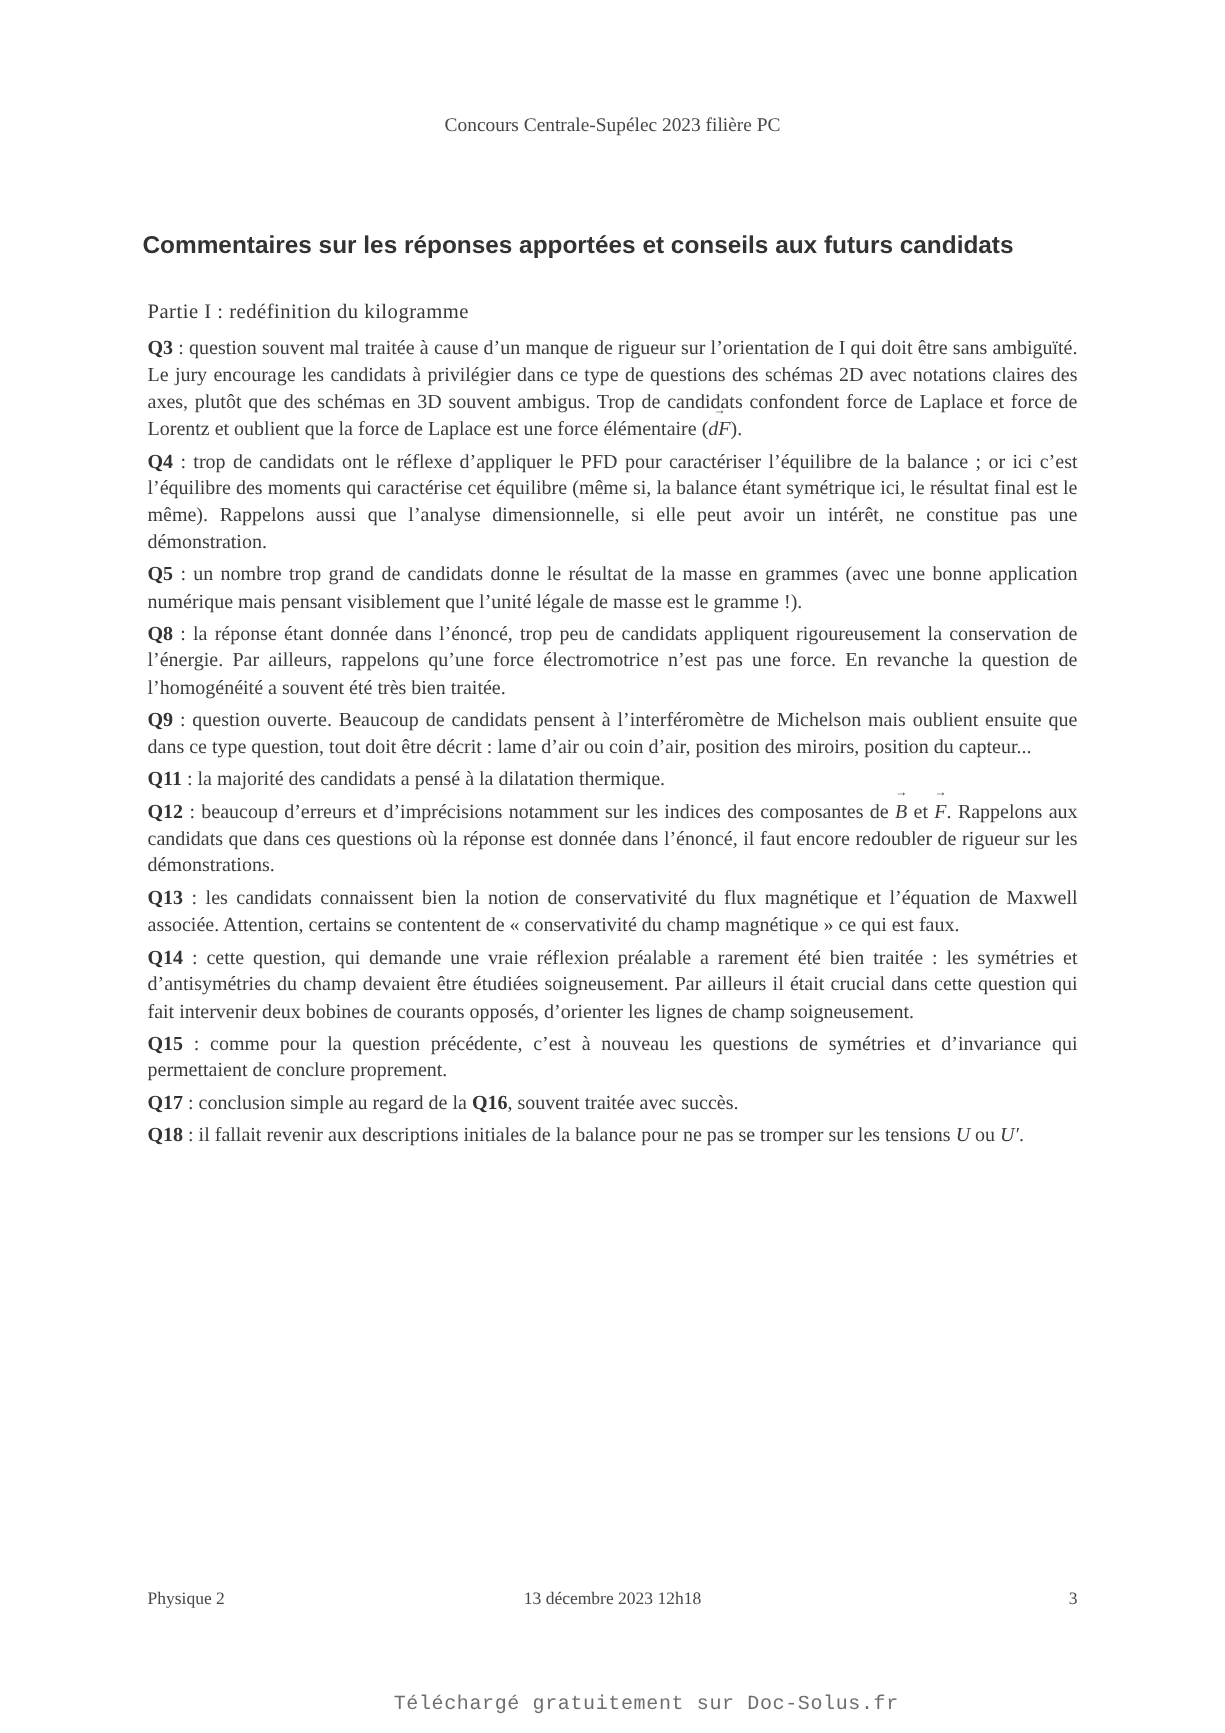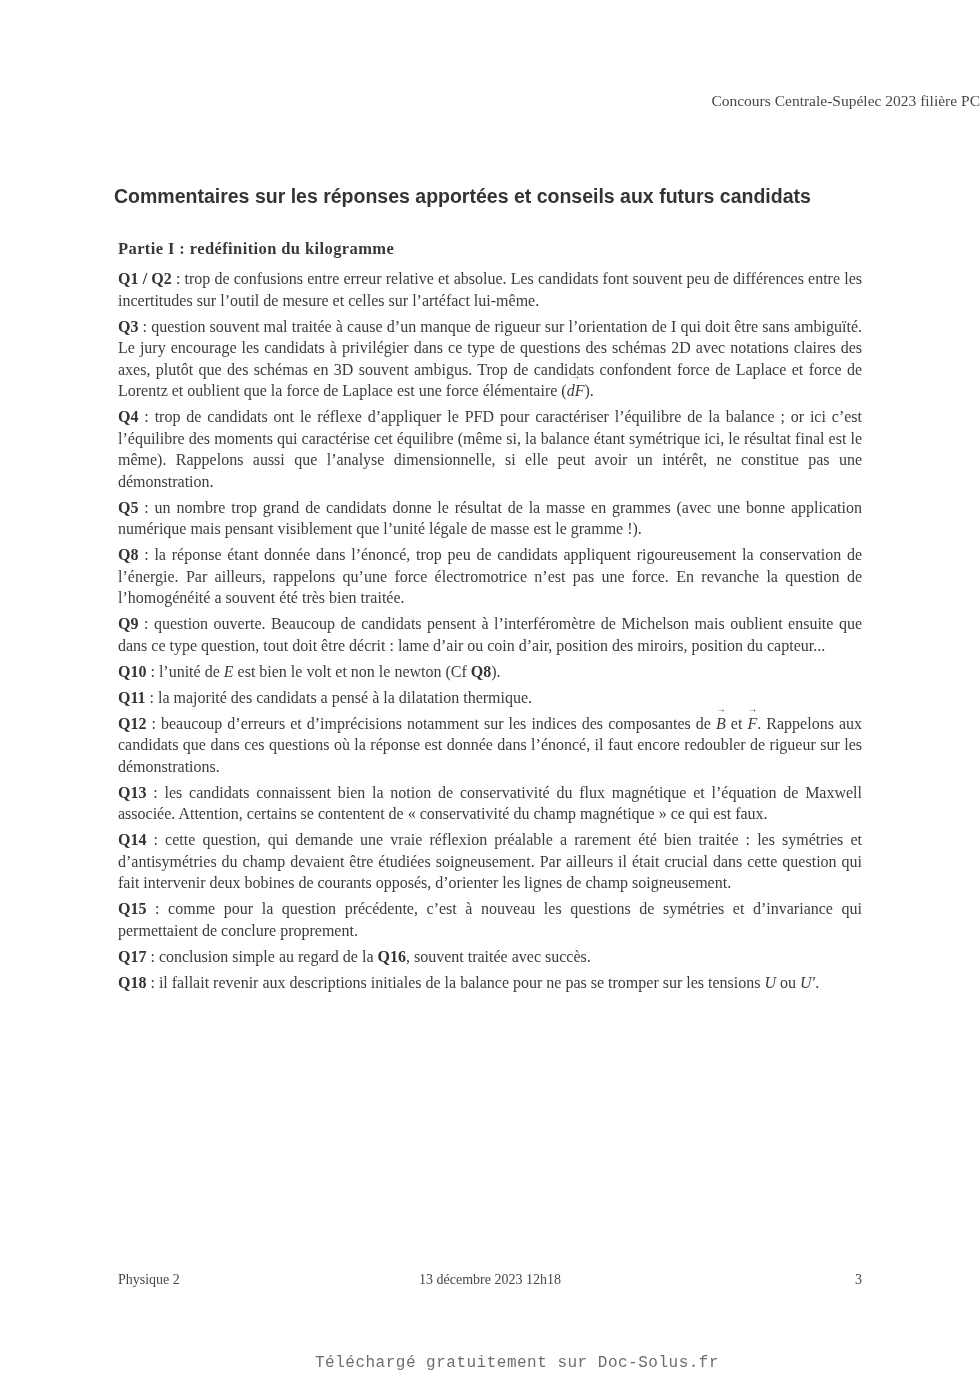--- a/index.html
+++ b/index.html
@@ -8,40 +8,40 @@
     width:980px;
     height:1386px;
     background:#ffffff;
     overflow:hidden;
     font-family:"Liberation Serif", serif;
     color:#3c3c3c;
   }
   .running-header{
     position:absolute;
     top:92px; left:0; width:100%;
-    text-align:right;
+    text-align:center;
     font-size:15.5px;
     color:#474747;
   }
   .doc-title{
     position:absolute;
     top:185px; left:114px; width:744px;
     margin:0;
     font-family:"Liberation Sans", sans-serif;
     font-weight:700;
     font-size:19.5px;
     color:#333333;
     white-space:nowrap;
   }
   .section-heading{
     position:absolute;
     top:239px; left:118px;
     margin:0;
     font-size:16.5px;
-    font-weight:700;
+    font-weight:400;
     letter-spacing:0.4px;
     color:#383838;
   }
   .paragraphs{
     position:absolute;
     top:268px; left:118px; width:744px;
     font-size:16px;
     line-height:21.5px;
     text-align:justify;
   }
@@ -91,27 +91,25 @@
   }
 </style>
 </head>
 <body>
 
 <div class="page">
   <div class="running-header">Concours Centrale-Supélec 2023 filière PC</div>
   <h1 class="doc-title">Commentaires sur les réponses apportées et conseils aux futurs candidats</h1>
   <h2 class="section-heading">Partie I : redéfinition du kilogramme</h2>
   <div class="paragraphs">
-      <p class="q-para"><span class="q-label">Q1 / Q2</span> : trop de confusions entre erreur relative et absolue. Les candidats font souvent peu de différences entre les incertitudes sur l’outil de mesure et celles sur l’artéfact lui-même.</p>
       <p class="q-para"><span class="q-label">Q3</span> : question souvent mal traitée à cause d’un manque de rigueur sur l’orientation de I qui doit être sans ambiguïté. Le jury encourage les candidats à privilégier dans ce type de questions des schémas 2D avec notations claires des axes, plutôt que des schémas en 3D souvent ambigus. Trop de candidats confondent force de Laplace et force de Lorentz et oublient que la force de Laplace est une force élémentaire (<span class="vec seg-math">dF</span>).</p>
       <p class="q-para"><span class="q-label">Q4</span> : trop de candidats ont le réflexe d’appliquer le PFD pour caractériser l’équilibre de la balance ; or ici c’est l’équilibre des moments qui caractérise cet équilibre (même si, la balance étant symétrique ici, le résultat final est le même). Rappelons aussi que l’analyse dimensionnelle, si elle peut avoir un intérêt, ne constitue pas une démonstration.</p>
       <p class="q-para"><span class="q-label">Q5</span> : un nombre trop grand de candidats donne le résultat de la masse en grammes (avec une bonne application numérique mais pensant visiblement que l’unité légale de masse est le gramme !).</p>
       <p class="q-para"><span class="q-label">Q8</span> : la réponse étant donnée dans l’énoncé, trop peu de candidats appliquent rigoureusement la conservation de l’énergie. Par ailleurs, rappelons qu’une force électromotrice n’est pas une force. En revanche la question de l’homogénéité a souvent été très bien traitée.</p>
       <p class="q-para"><span class="q-label">Q9</span> : question ouverte. Beaucoup de candidats pensent à l’interféromètre de Michelson mais oublient ensuite que dans ce type question, tout doit être décrit : lame d’air ou coin d’air, position des miroirs, position du capteur...</p>
-      <p class="q-para"><span class="q-label">Q10</span> : l’unité de <span class="seg-math">E</span> est bien le volt et non le newton (Cf <span class="seg-bold">Q8</span>).</p>
       <p class="q-para"><span class="q-label">Q11</span> : la majorité des candidats a pensé à la dilatation thermique.</p>
       <p class="q-para"><span class="q-label">Q12</span> : beaucoup d’erreurs et d’imprécisions notamment sur les indices des composantes de <span class="vec seg-math">B</span> et <span class="vec seg-math">F</span>. Rappelons aux candidats que dans ces questions où la réponse est donnée dans l’énoncé, il faut encore redoubler de rigueur sur les démonstrations.</p>
       <p class="q-para"><span class="q-label">Q13</span> : les candidats connaissent bien la notion de conservativité du flux magnétique et l’équation de Maxwell associée. Attention, certains se contentent de « conservativité du champ magnétique » ce qui est faux.</p>
       <p class="q-para"><span class="q-label">Q14</span> : cette question, qui demande une vraie réflexion préalable a rarement été bien traitée : les symétries et d’antisymétries du champ devaient être étudiées soigneusement. Par ailleurs il était crucial dans cette question qui fait intervenir deux bobines de courants opposés, d’orienter les lignes de champ soigneusement.</p>
       <p class="q-para"><span class="q-label">Q15</span> : comme pour la question précédente, c’est à nouveau les questions de symétries et d’invariance qui permettaient de conclure proprement.</p>
       <p class="q-para"><span class="q-label">Q17</span> : conclusion simple au regard de la <span class="seg-bold">Q16</span>, souvent traitée avec succès.</p>
       <p class="q-para"><span class="q-label">Q18</span> : il fallait revenir aux descriptions initiales de la balance pour ne pas se tromper sur les tensions <span class="seg-math">U</span> ou <span class="seg-math">U′</span>.</p>
     </div>
   <div class="footer">
     <span class="footer-left">Physique 2</span>

